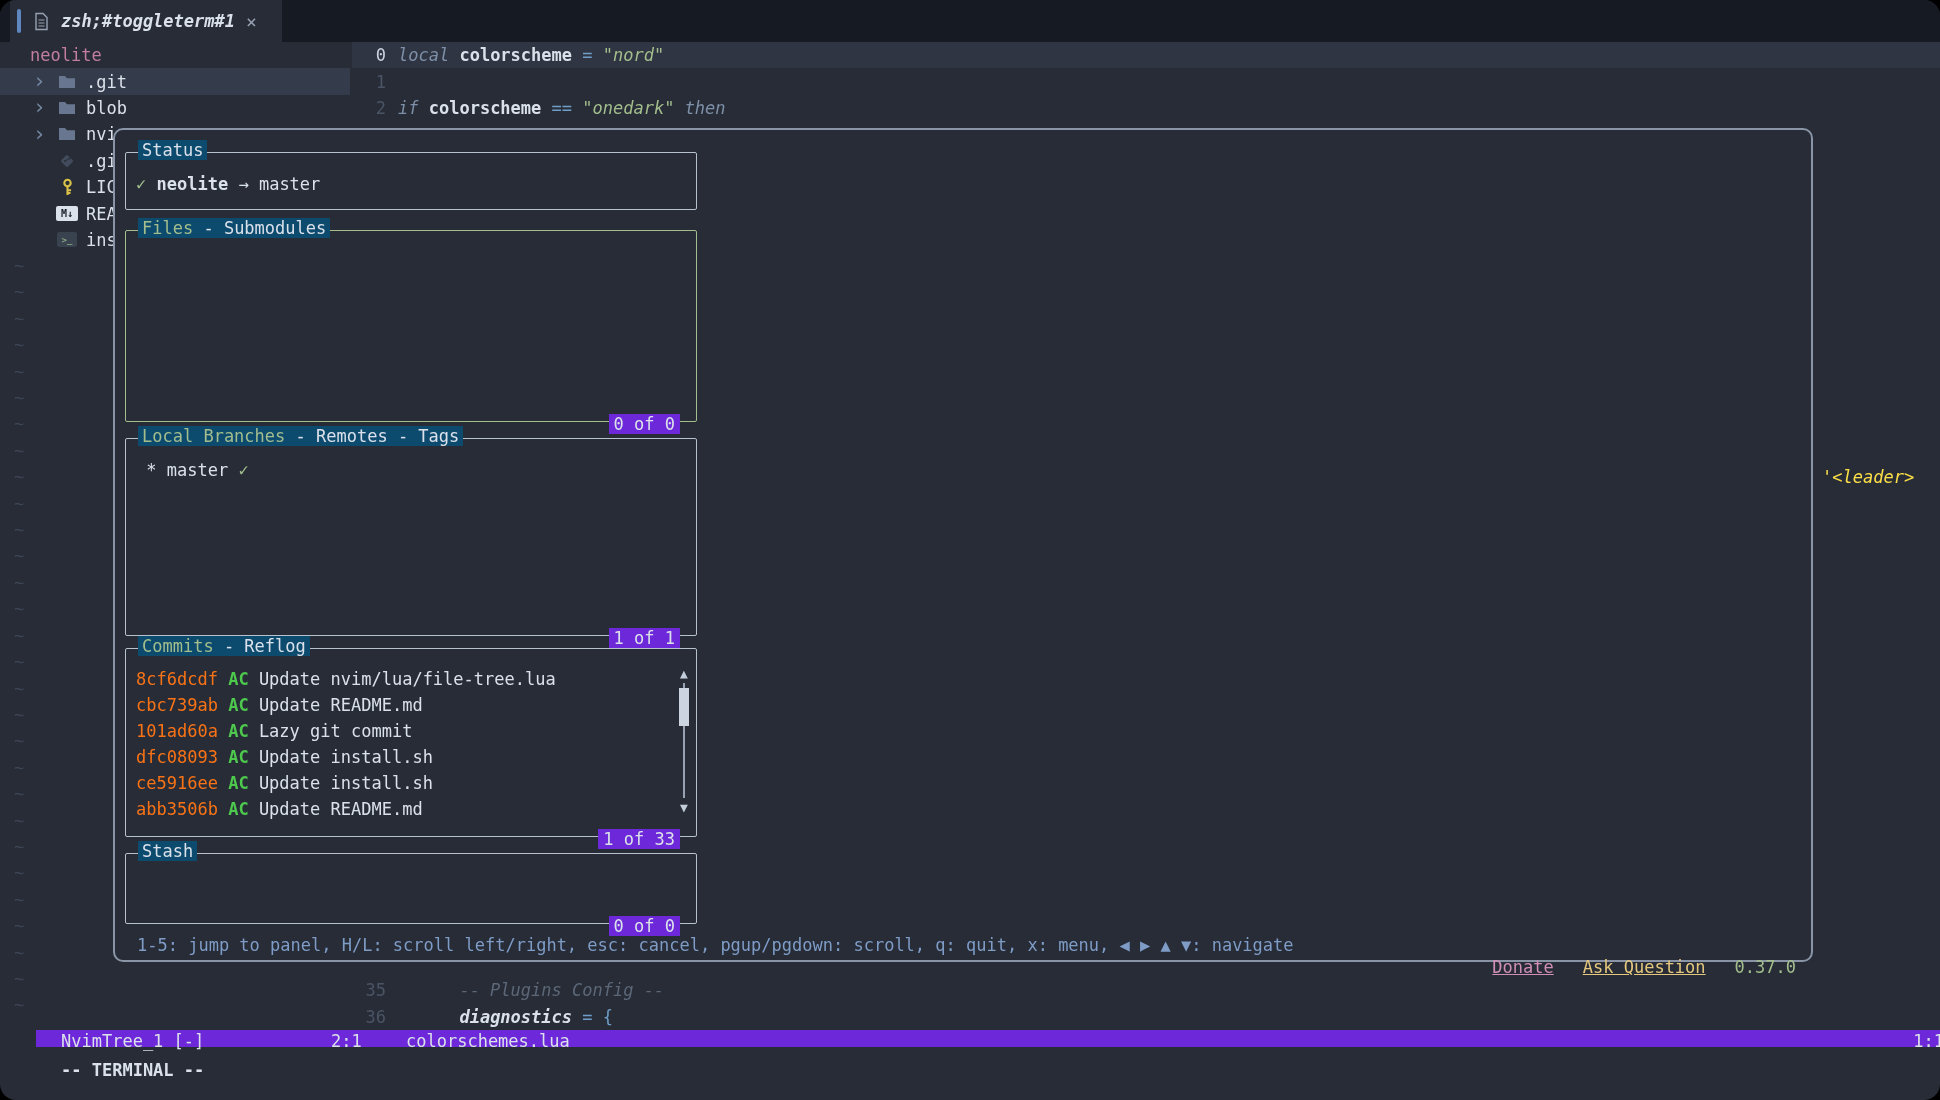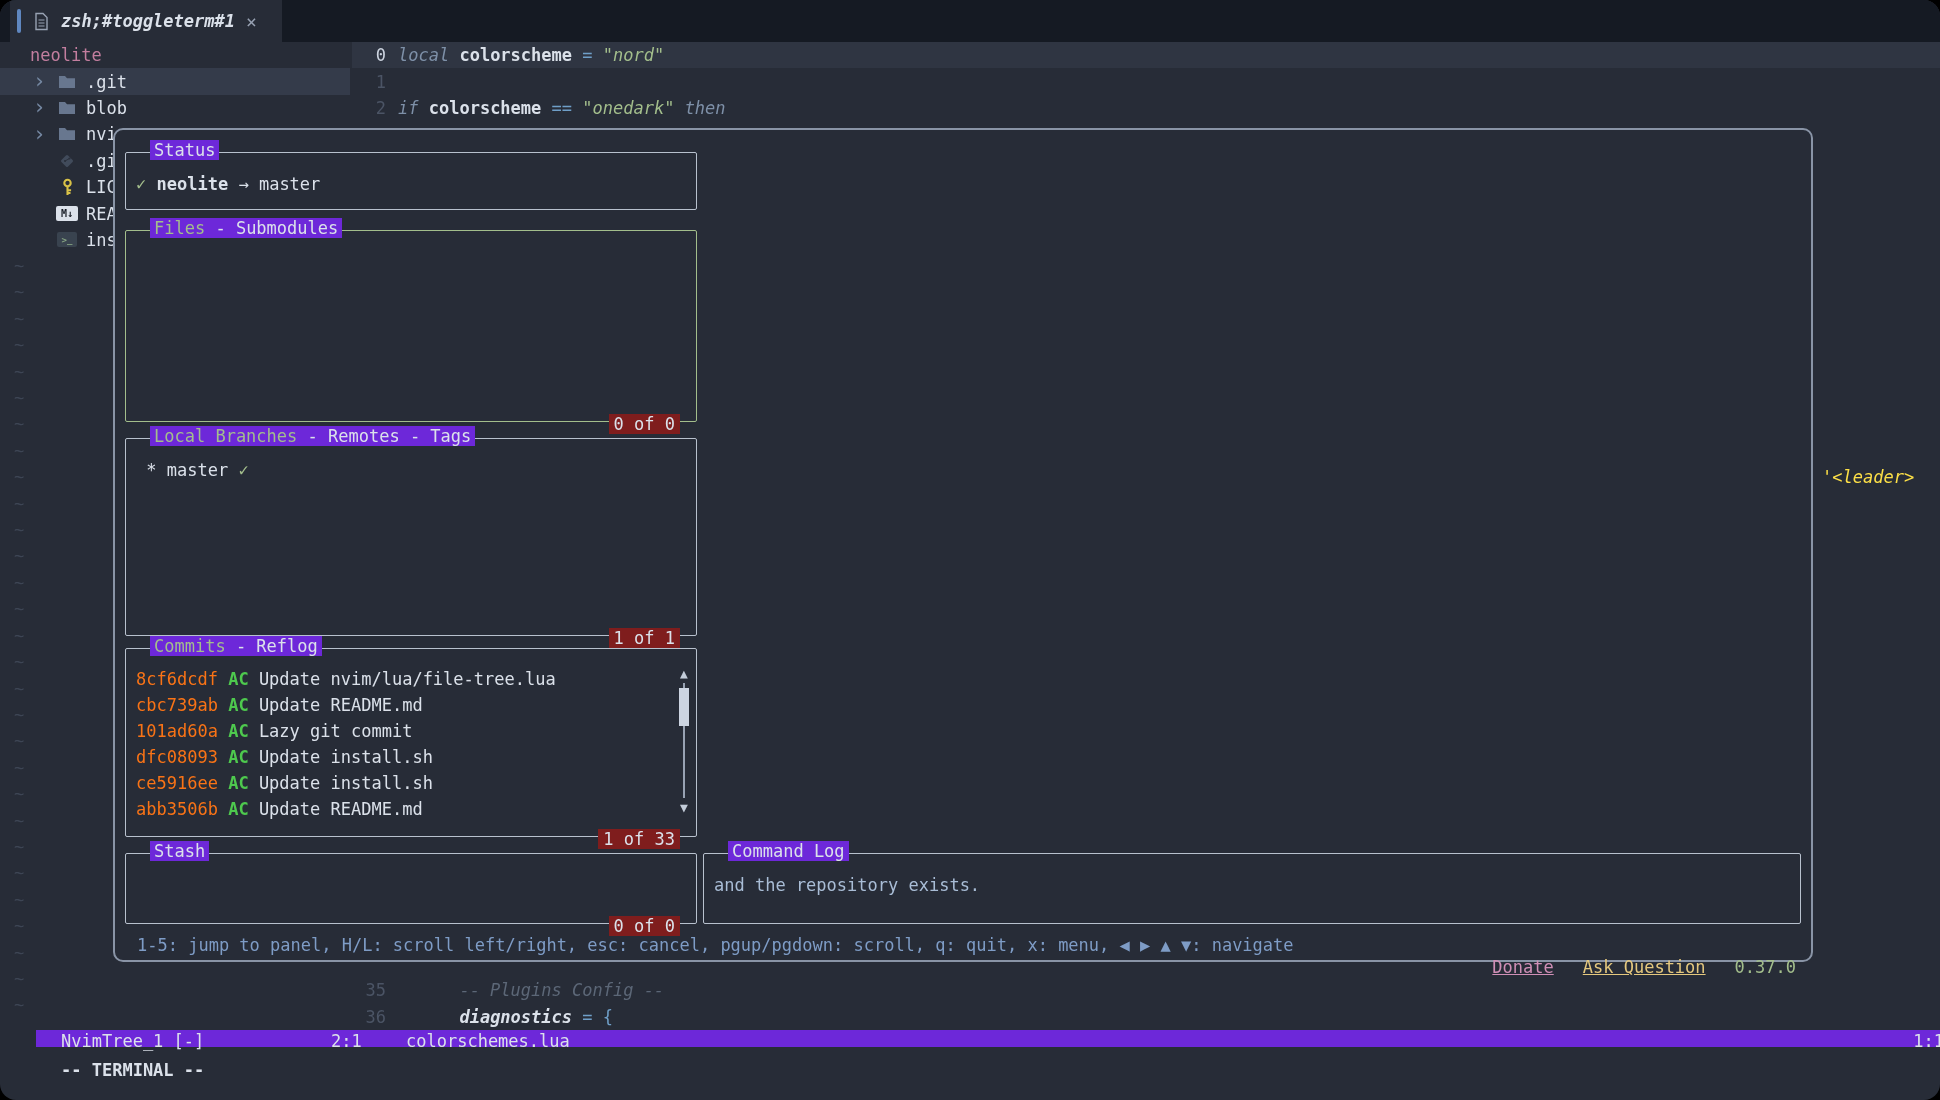--- a/index.html
+++ b/index.html
@@ -45,24 +45,24 @@
   .tok-str { color:#a3be8c; font-style:italic; }
   .tok-comment { color:#5c6777; font-style:italic; }
   .leader-frag { position:absolute; left:1822px; top:464px; height:26px; line-height:26px;
                  color:#fde047; font-style:italic; }
 
   
   .float { position:absolute; left:113px; top:128px; width:1700px; height:834px;
            background:#272c37; border:2px solid #8994a6; border-radius:10px; }
   .panel { position:absolute; border:1.5px solid #b8c1ce; border-radius:2px; }
   .panel.active { border-color:#a3be8c; }
-  .ptitle { position:absolute; top:-13px; left:24px; background:#6d28d9; padding:0 4px;
+  .ptitle { position:absolute; top:-13px; left:12px; background:#0c4a6e; padding:0 4px;
             white-space:pre; color:#dbe1ea; }
   .ptitle .accent { color:#a3be8c; }
-  .pcount { position:absolute; bottom:-13px; right:16px; background:#7f1d1d; padding:0 5px;
+  .pcount { position:absolute; bottom:-13px; right:16px; background:#6d28d9; padding:0 5px;
             color:#dbe1ea;margin-top:8px; }
   .pcontent { position:absolute; left:10px; top:18px; line-height:26px; white-space:pre; }
   .dim-blue { color:#a9bdd6; }
   .green { color:#a3be8c; }
 
   .p-status   { left:10px;  top:22px;  width:572px;  height:58px; }
   .p-files    { left:10px;  top:100px; width:572px;  height:192px; }
   .p-branches { left:10px;  top:308px; width:572px;  height:198px; }
   .p-commits  { left:10px;  top:518px; width:572px;  height:189px; }
   .p-stash    { left:10px;  top:723px; width:572px;  height:71px; }
@@ -272,24 +272,20 @@
       </div>
       <span class="pcount">1 of 33</span>
     </div>
 
     <div class="panel p-stash">
       <span class="ptitle">Stash</span>
       <span class="pcount">0 of 0</span>
     </div>
 
 
-    <div class="panel p-cmdlog">
-      <span class="ptitle">Command Log</span>
-      <div class="pcontent dim-blue">and the repository exists.</div>
-    </div>
 
     <div class="keybar">
       <span>1-5: jump to panel, H/L: scroll left/right, esc: cancel, pgup/pgdown: scroll, q: quit, x: menu, ◀ ▶ ▲ ▼: navigate</span>
       <span class="keybar-right">
         <span class="link-donate">Donate</span>
         <span class="link-ask">Ask Question</span>
         <span class="version">0.37.0</span>
       </span>
     </div>
   </div>

